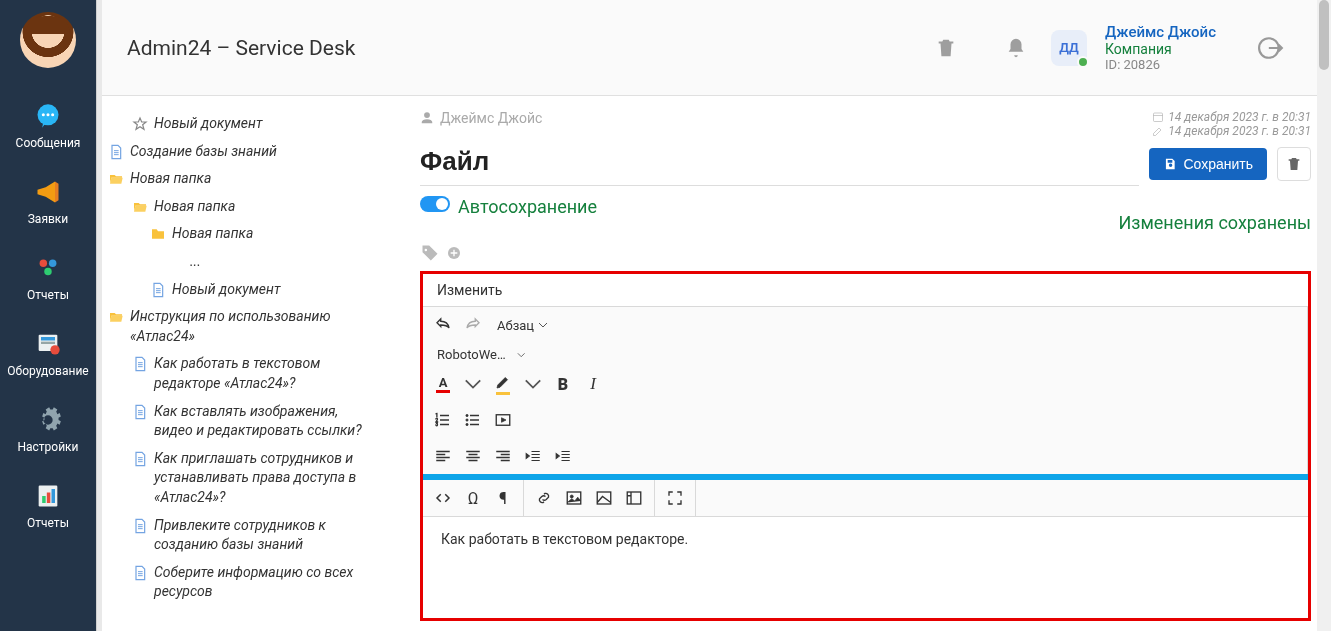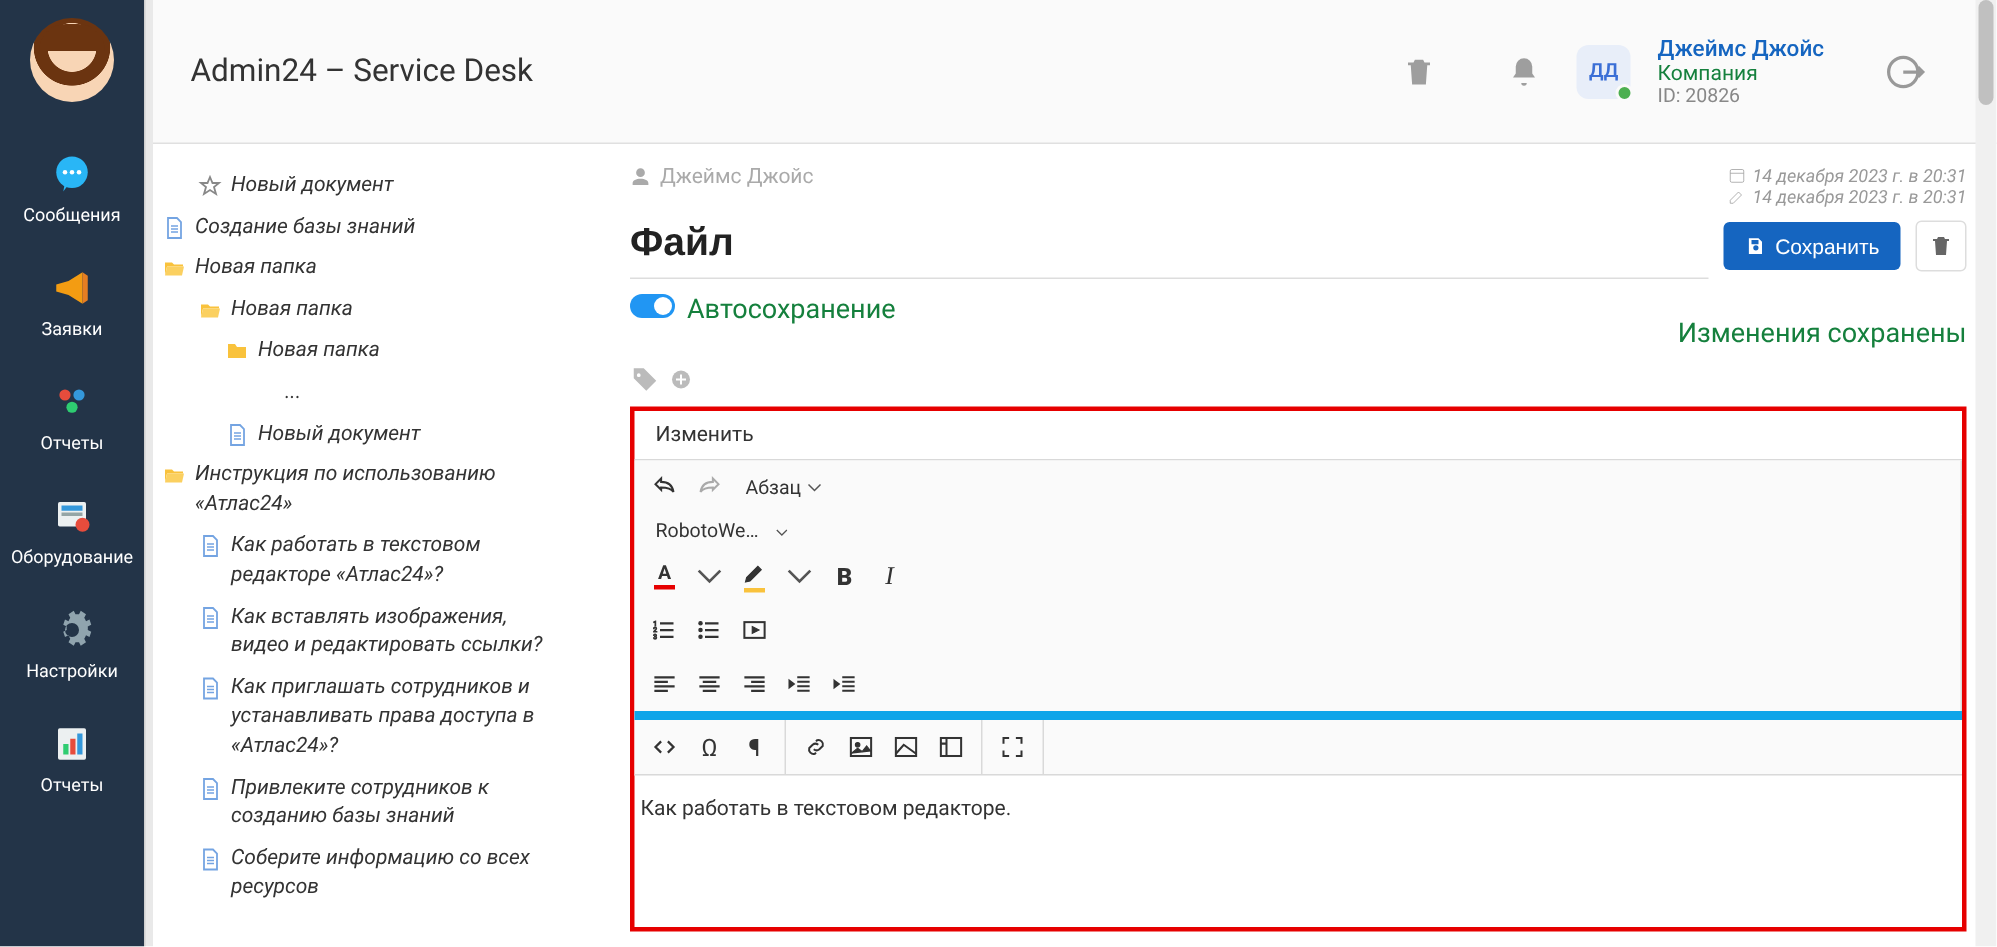--- a/index.html
+++ b/index.html
@@ -74,21 +74,21 @@
 .tb-group { display: flex; align-items: center; border-right: 1px solid #d9d9d9; padding: 4px 6px; gap: 2px; }
 .tb-btn { width: 28px; height: 28px; display: flex; align-items: center; justify-content: center; cursor: pointer; color: #333; border-radius: 3px; }
 .tb-btn svg { width: 18px; height: 18px; fill: currentColor; stroke: currentColor; }
 .tb-select { display: flex; align-items: center; padding: 0 8px; font-size: 13px; color: #333; cursor: pointer; gap: 4px; min-width: 0; }
 .tb-select-wide { width: 104px; }
 .tb-select-font { width: 104px; overflow: hidden; white-space: nowrap; text-overflow: ellipsis; }
 .dropdown-caret { width: 10px; height: 10px; }
 .color-underline { width: 14px; height: 3px; background: #e60000; margin-top: 1px; }
 .color-underline-y { background: #f9c23c; }
 .toolbar-row2 { display: flex; border-bottom: 1px solid #d9d9d9; background: #fafafa; }
-.editor-body { flex: 1; padding: 14px 4px; font-size: 14px; color: #333; outline: none; }
+.editor-body { flex: 1; padding: 14px 18px; font-size: 14px; color: #333; outline: none; }
 
 
 .vscrollbar { position: absolute; right: 0; top: 0; bottom: 0; width: 14px; background: #f0f0f0; }
 .vscrollbar::after { content: ""; position: absolute; top: 0; left: 2px; width: 10px; height: 70px; background: #c0c0c0; border-radius: 5px; }
 
 
 .app { box-shadow: 0 2px 8px rgba(0,0,0,0.25); }
 </style>
 </head>
 <body>

